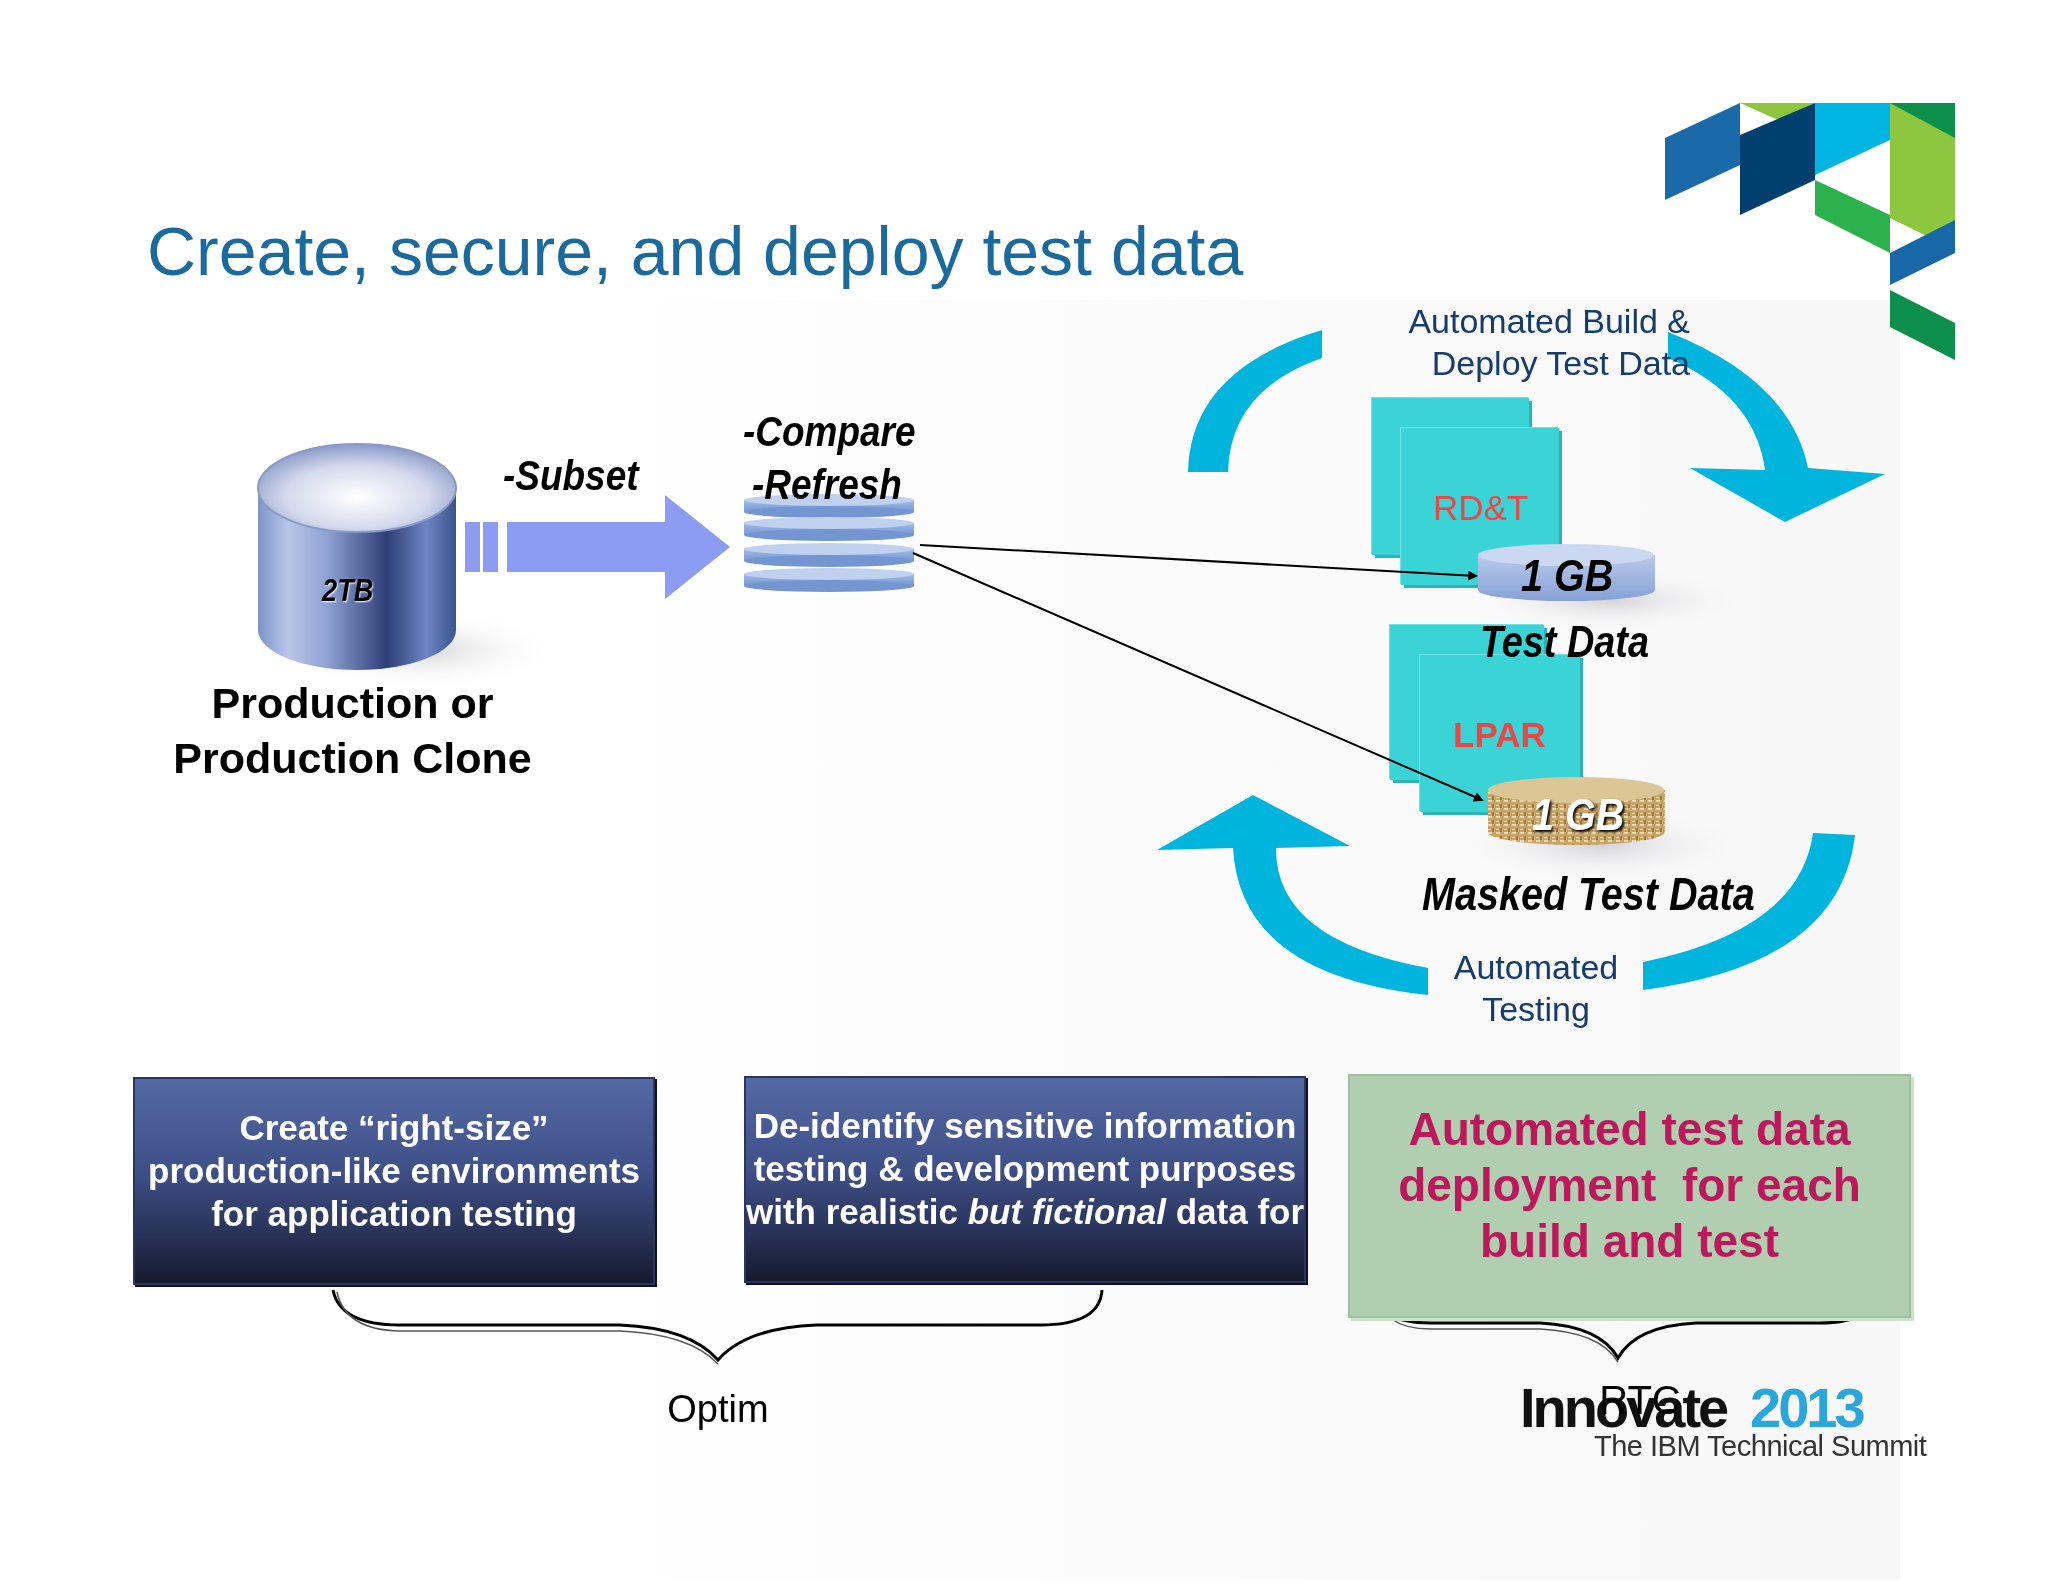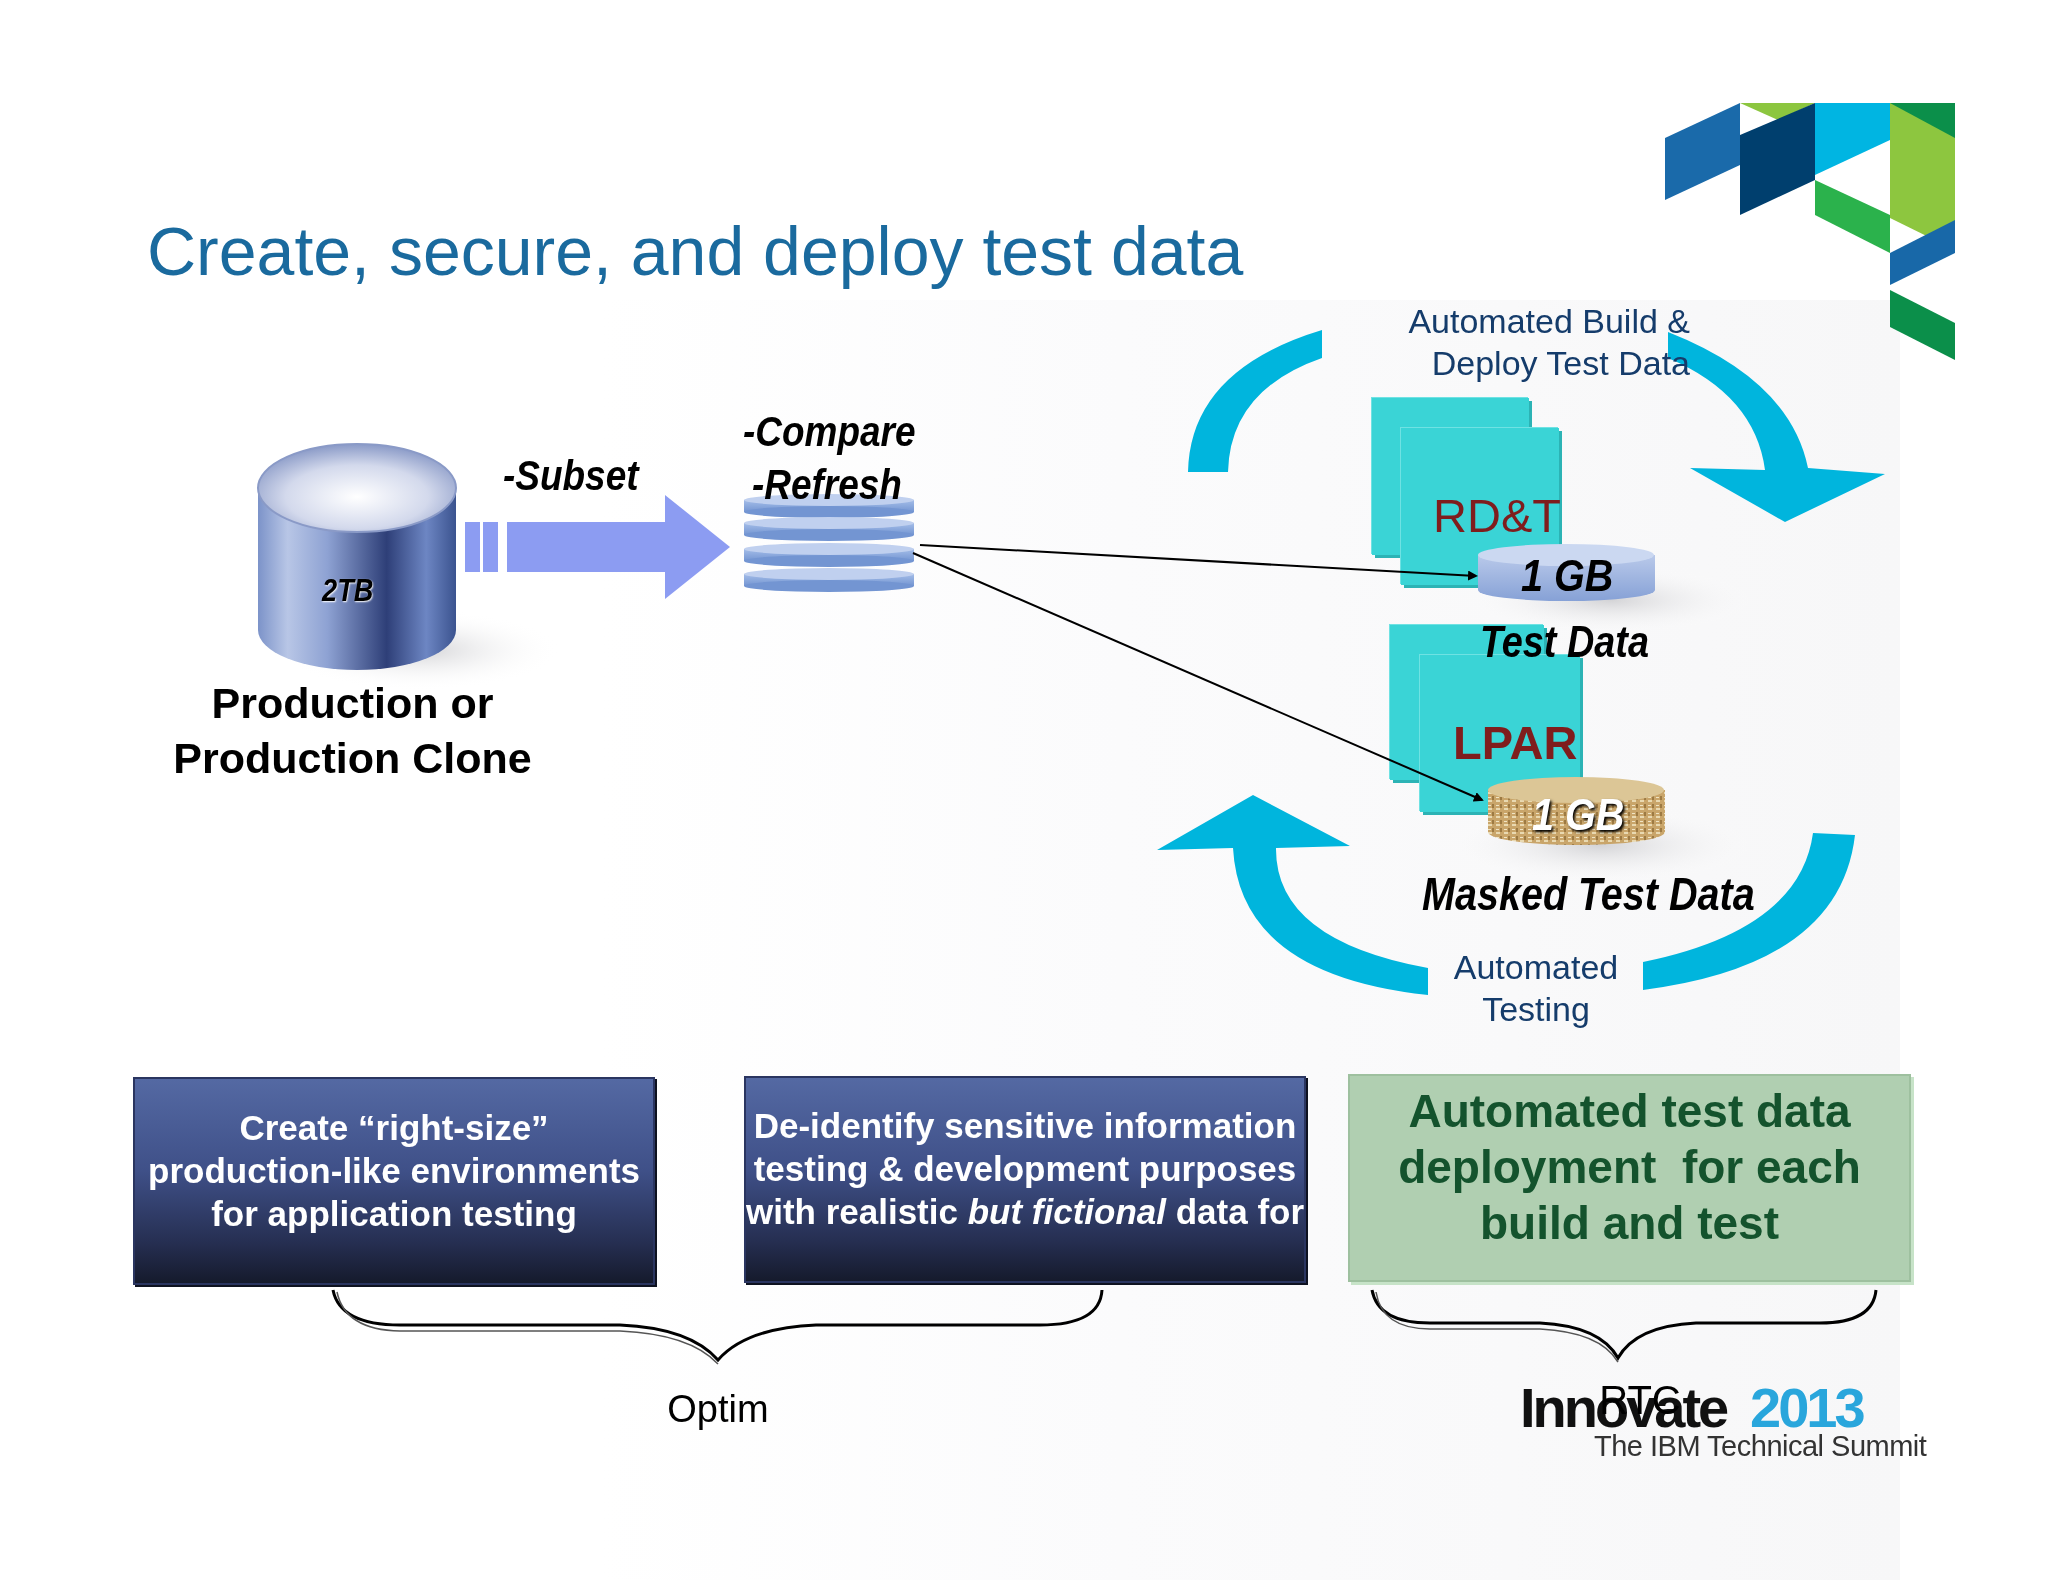--- a/index.html
+++ b/index.html
@@ -33,21 +33,21 @@
     #build-caption { left: 1300px; top: 300px; width: 390px; text-align: right; }
     #testing-caption { left: 1400px; top: 946px; width: 272px; }
 
     .square {
       background: #3ad4d6; box-shadow: 3px 3px 0 #2cb3b5, -1px -1px 0 #6fe2e3;
     }
     #rdt-back { left: 1372px; top: 398px; width: 157px; height: 157px; }
     #rdt-front { left: 1401px; top: 428px; width: 158px; height: 157px; }
     #lpar-back { left: 1390px; top: 625px; width: 154px; height: 155px; }
     #lpar-front { left: 1420px; top: 655px; width: 160px; height: 157px; }
-    .square-label { font-size: 47px; color: #7f1d1d; white-space: nowrap; }
+    .square-label { font-size: 35px; color: #ef4444; white-space: nowrap; }
     #rdt-label { left: 1433px; top: 488px; }
     #lpar-label { left: 1453px; top: 715px; font-weight: bold; }
 
     #test-data-label { left: 1480px; top: 617px; font-size: 44px; transform: scaleX(0.86); transform-origin: left top; }
     #masked-label { left: 1422px; top: 867px; font-size: 46px; transform: scaleX(0.86); transform-origin: left top; }
 
     .cyl-text { font-weight: bold; font-style: italic; white-space: nowrap; font-size: 44px; }
     #gb1-label { left: 1521px; top: 551px; color: #000; transform: scaleX(0.9); transform-origin: left top; }
     #gb2-label { left: 1532px; top: 790px; color: #fff; text-shadow: 2px 2px 3px #000; transform: scaleX(0.9); transform-origin: left top; }
     #tb-label { left: 322px; top: 572px; font-size: 32px; color: #000; text-shadow: 1px 1px 2px #fff; transform: scaleX(0.85); transform-origin: left top; }
@@ -64,23 +64,23 @@
       padding-bottom: 22px;
     }
     #box-optim-2 {
       left: 744px; top: 1076px; width: 562px; height: 207px;
       background: linear-gradient(180deg, #5469a3 0%, #3f5088 45%, #262f52 80%, #151a2c 100%);
       border: 2px solid #2a3560; box-shadow: 2px 2px 0 #0e1220;
       color: #fff; font-weight: bold; font-size: 35px; line-height: 43px;
       padding-bottom: 22px; overflow: hidden; white-space: nowrap;
     }
     #box-rtc {
-      left: 1348px; top: 1074px; width: 563px; height: 208px;
+      left: 1348px; top: 1074px; width: 563px; height: 244px;
       background: #b0cfb1; border: 2px solid #9ec09f; box-shadow: 3px 3px 0 #c7e3c8;
-      color: #14532d; font-weight: bold; font-size: 46px; line-height: 56px;
+      color: #be185d; font-weight: bold; font-size: 46px; line-height: 56px;
       padding-bottom: 22px;
     }
     .box-text { display: block; }
     .italic { font-style: italic; }
 
     #optim-label { left: 640px; top: 1388px; width: 156px; text-align: center; font-size: 38px; color: #000; }
     #rtc-label { left: 1580px; top: 1378px; width: 120px; text-align: center; font-size: 40px; color: #000; }
 
     #innovate-word { left: 1520px; top: 1375px; font-size: 56px; font-weight: bold; letter-spacing: -3px; color: #111; white-space: nowrap; }
     #innovate-year { left: 1750px; top: 1375px; font-size: 56px; font-weight: bold; letter-spacing: -3px; color: #29a6dc; white-space: nowrap; }

